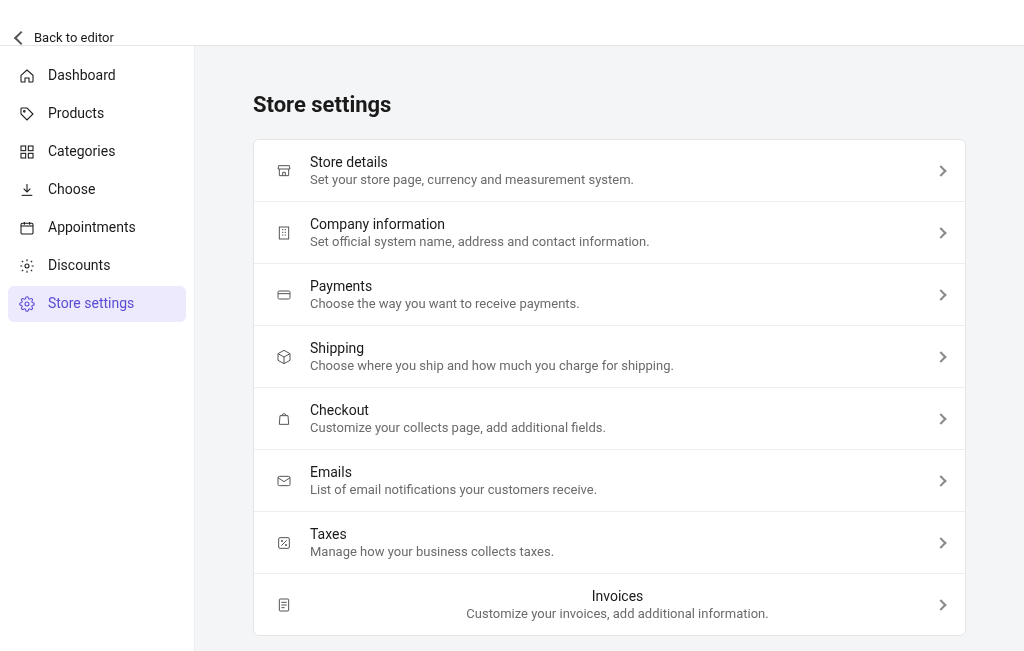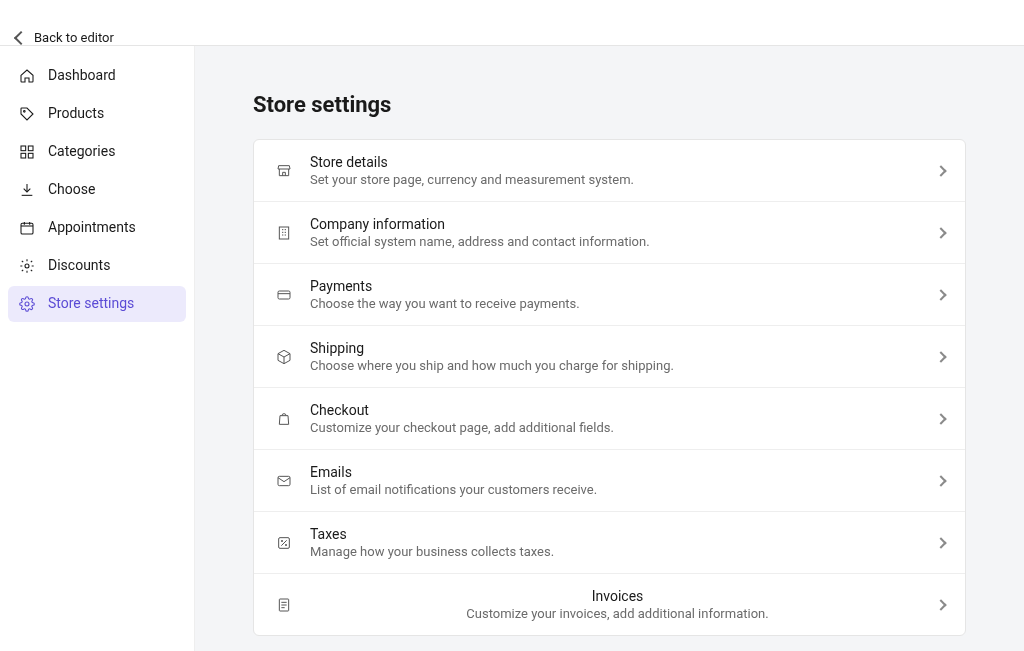--- a/index.html
+++ b/index.html
@@ -283,21 +283,21 @@
 
       <div class="setting-row">
         <span class="row-icon">
           <svg viewBox="0 0 24 24">
               <path d="M6 7h12l1 13H5z"></path>
               <path d="M9 7a3 3 0 0 1 6 0"></path>
             </svg>
         </span>
         <div class="row-text">
           <div class="row-title">Checkout</div>
-          <div class="row-desc">Customize your checkout page, add additional fields.</div>
+          <div class="row-desc">Customize your collects page, add additional fields.</div>
         </div>
         <span class="chev-right"></span>
       </div>
 
       <div class="setting-row">
         <span class="row-icon">
           <svg viewBox="0 0 24 24">
               <rect x="3" y="5" width="18" height="14" rx="2"></rect>
               <path d="M3 7l9 6 9-6"></path>
             </svg>

